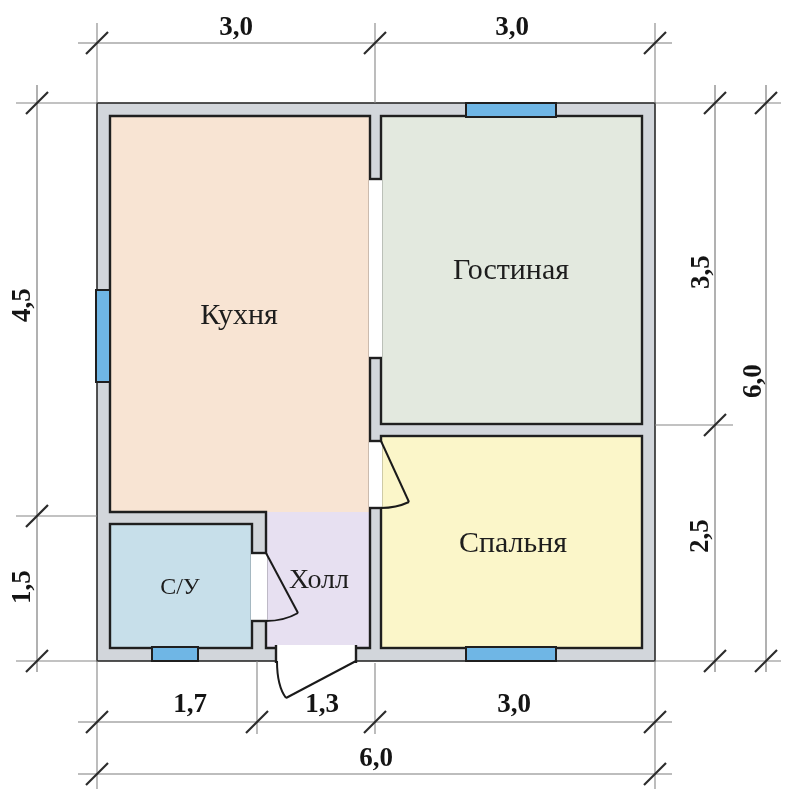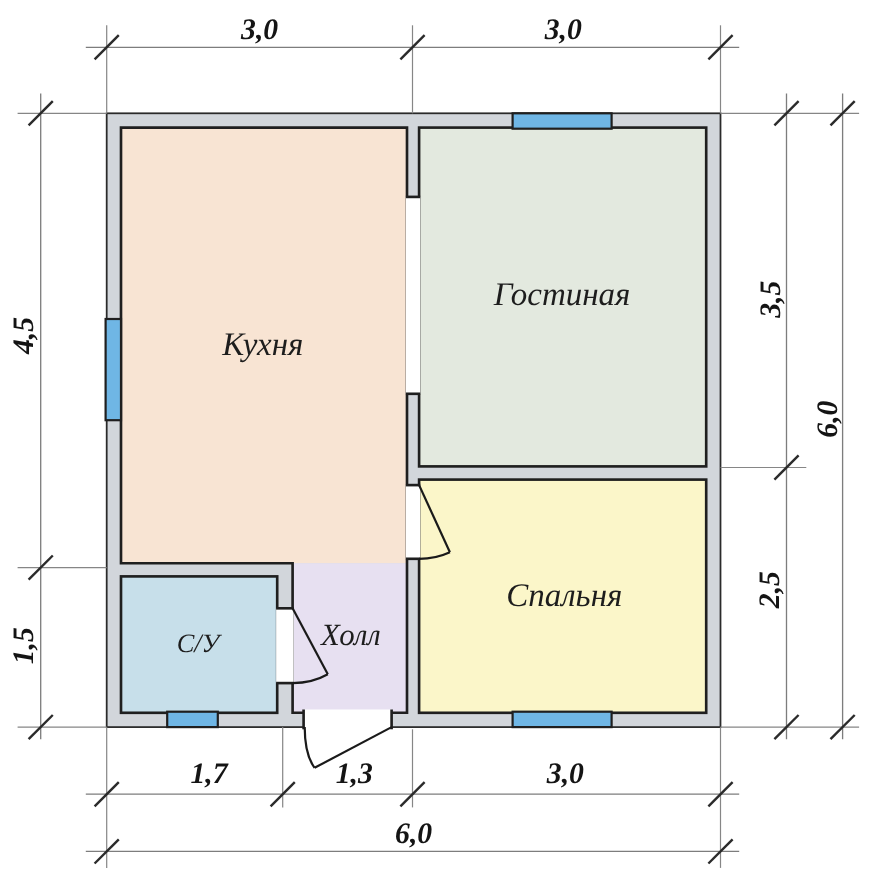--- a/index.html
+++ b/index.html
@@ -1,16 +1,16 @@
 <!DOCTYPE html>
 <html><head>
 <meta charset="utf-8">
 <style>
   html,body{margin:0;padding:0;background:#ffffff;width:800px;height:800px;}
-  .stage{width:800px;height:800px;position:relative;font-family:"Liberation Serif",serif;font-style:italic;}
+  .stage{width:800px;height:800px;position:relative;font-family:"Liberation Serif",serif;}
   svg{display:block;}
   .room-label{font-family:"Liberation Serif",serif;font-size:30px;fill:#1d1d1d;}
   .room-label-md{font-family:"Liberation Serif",serif;font-size:28px;fill:#1d1d1d;}
   .room-label-sm{font-family:"Liberation Serif",serif;font-size:24px;fill:#1d1d1d;}
   .dim-num{font-family:"Liberation Serif",serif;font-size:27px;font-weight:bold;fill:#141414;}
   .centered{text-anchor:middle;dominant-baseline:central;}
   .dim-line{stroke:#7d7d7d;stroke-width:1.2;}
   .ext-line{stroke:#868686;stroke-width:1.1;}
   .tick{stroke:#2b2b2b;stroke-width:2.2;}
   .room-stroke{stroke:#1f1f1f;stroke-width:2.4;}

